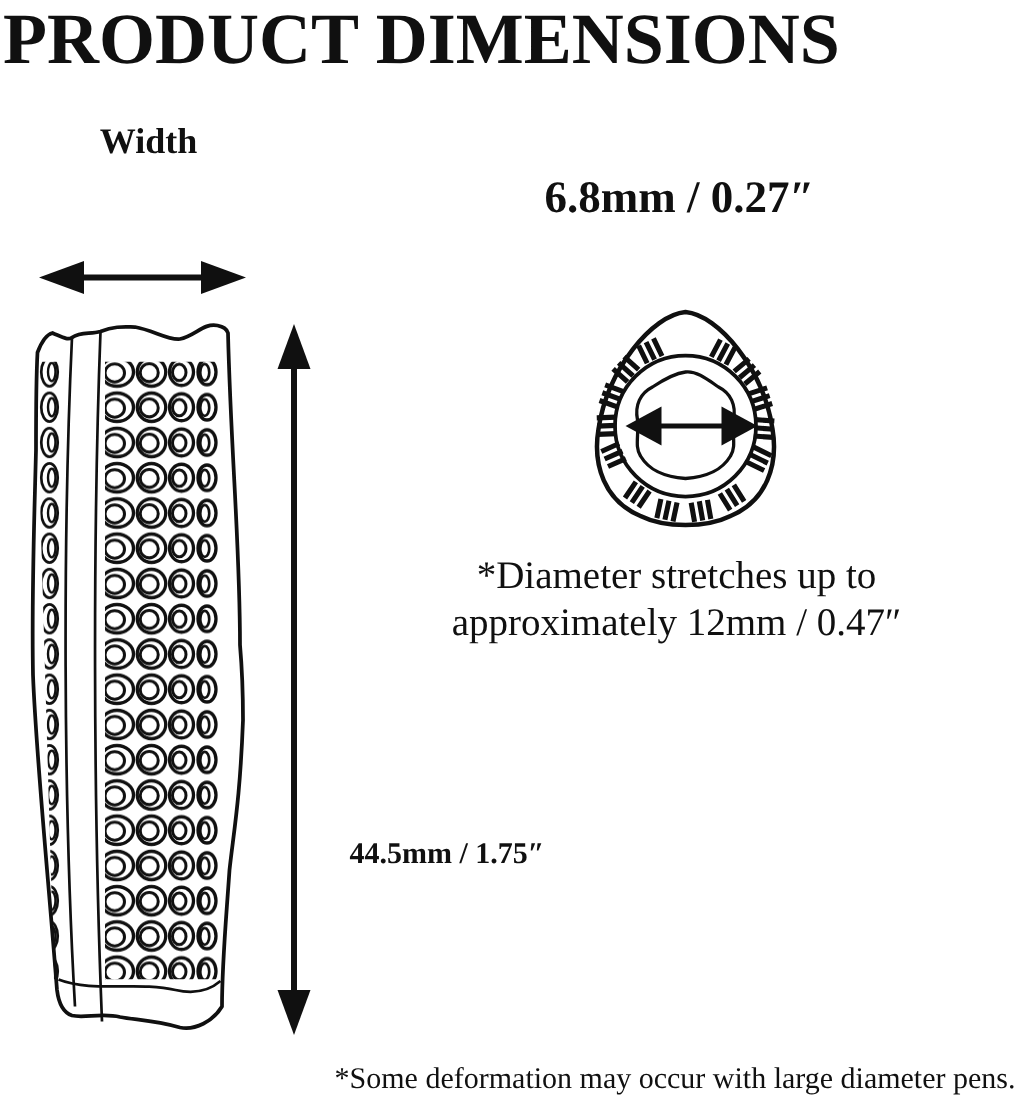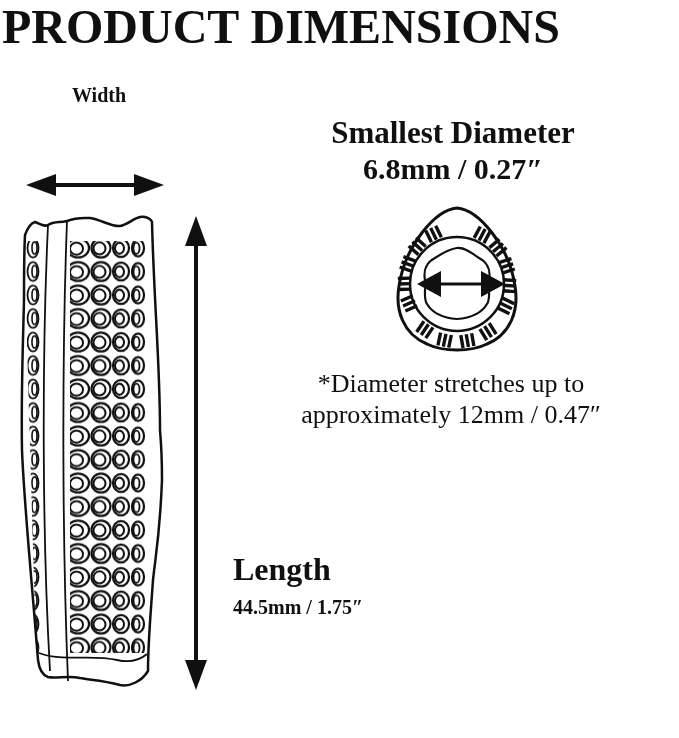--- a/index.html
+++ b/index.html
@@ -7,21 +7,21 @@
     position:relative;width:679px;height:738px;background:#ffffff;
     font-family:"Liberation Serif","DejaVu Serif",serif;color:#101010;overflow:hidden;
   }
   .abs{position:absolute;}
   #title{
     left:2px;top:0px;width:660px;font-size:48px;font-weight:700;
     letter-spacing:0px;line-height:54px;white-space:nowrap;
   }
   .spec-label{font-weight:700;}
   #width-block{left:0px;top:76px;width:198px;text-align:center;}
-  #width-block .spec-label{font-size:20px;line-height:38px;}
+  #width-block .spec-label{font-size:24px;line-height:38px;}
   #width-block .spec-value{font-size:31px;font-weight:700;line-height:36px;white-space:nowrap;}
   #diam-block{left:303px;top:114px;width:300px;text-align:center;}
   #diam-block .spec-label{font-size:31px;line-height:37px;white-space:nowrap;}
   #diam-block .spec-value{font-size:30px;font-weight:700;line-height:35px;white-space:nowrap;}
   #diam-note{left:277px;top:368px;width:348px;text-align:center;font-size:26px;line-height:31px;}
   #length-block{left:233px;top:550px;text-align:left;}
   #length-block .spec-label{font-size:32px;line-height:38px;}
   #length-block .spec-value{font-size:20px;font-weight:700;line-height:38px;white-space:nowrap;}
   #footnote{right:2px;top:707px;font-size:20px;line-height:24px;white-space:nowrap;text-align:right;}
   svg{display:block;}
@@ -38,21 +38,20 @@
     <div class="spec-label">Width</div>
   </div>
 
   <svg class="abs" style="left:26px;top:171px;" width="138" height="28" viewBox="0 0 138 28">
     <line x1="24" y1="14" x2="114" y2="14" stroke="#101010" stroke-width="4"></line>
     <polygon points="0,14 30,3 30,25" fill="#101010"></polygon>
     <polygon points="138,14 108,3 108,25" fill="#101010"></polygon>
   </svg>
 
   <div id="diam-block" class="abs">
-    <div class="spec-label">Smallest Diameter</div>
     <div class="spec-value">6.8mm / 0.27″</div>
   </div>
 
   <svg class="abs" style="left:383px;top:202px;" width="148" height="158" viewBox="0 0 148 158">
     <defs>
       <g id="tread" stroke="#101010" stroke-width="3.4" fill="none">
         <path d="M0,-5.5 L13,-5.5 M0,0 L13,0 M0,5.5 L13,5.5"></path>
       </g>
     </defs>
 
@@ -128,18 +127,18 @@
     <rect x="0" y="30" width="190" height="425" fill="url(#holes)" clip-path="url(#bandClip)"></rect>
   </svg>
 
   <svg class="abs" style="left:181px;top:216px;" width="30" height="474" viewBox="0 0 30 474">
     <line x1="15" y1="26" x2="15" y2="448" stroke="#101010" stroke-width="4"></line>
     <polygon points="15,0 4,30 26,30" fill="#101010"></polygon>
     <polygon points="15,474 4,444 26,444" fill="#101010"></polygon>
   </svg>
 
   <div id="length-block" class="abs">
-    <div class="spec-label">Length</div>
     <div class="spec-value">44.5mm / 1.75″</div>
   </div>
 
+  <div id="footnote" class="abs">*Some deformation may occur with large diameter pens.</div>
 
 </div>
 
 </body></html>

